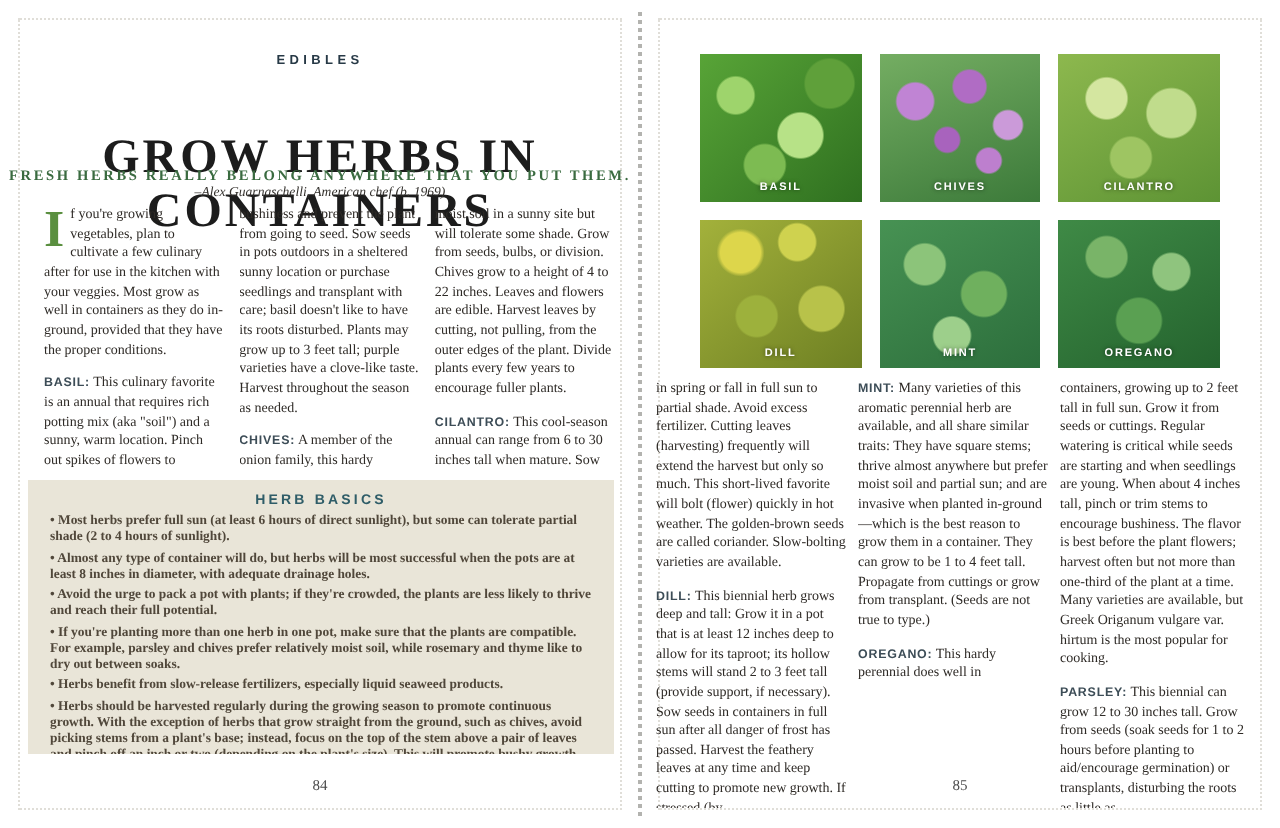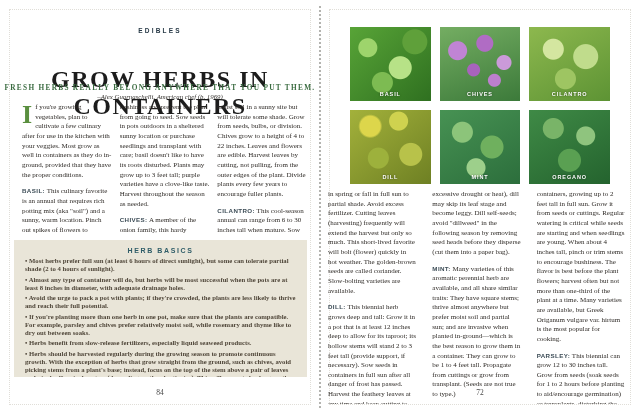--- a/index.html
+++ b/index.html
@@ -18,21 +18,21 @@
   .title{position:absolute;top:50px;left:0;right:0;margin:16px;text-align:center;
          font-size:24px;font-weight:bold;letter-spacing:1.5px;color:#1c1c1c;}
   .subtitle{position:absolute;top:83px;left:0;right:0;text-align:center;
             font-size:7.3px;font-weight:bold;letter-spacing:1.3px;color:#3a6b40;text-transform:uppercase;}
   .attribution{position:absolute;top:93px;left:0;right:0;text-align:center;
                font-size:6.8px;font-style:italic;color:#33302c;}
 
   
   .cols{position:absolute;display:flex;overflow:hidden;}
   .cols-left{top:103px;left:22px;right:13px;height:134px;gap:8px;}
-  .cols-right{top:190px;left:8px;right:15px;height:214px;gap:16px;}
+  .cols-right{top:190px;left:8px;right:15px;height:214px;gap:6px;}
   .col{flex:1 1 0;overflow:hidden;}
   .para{margin:0 0 7px 0;font-size:7px;line-height:1.38;text-align:left;}
   .herb-label{font-family:"Liberation Sans",sans-serif;font-weight:bold;font-size:6.2px;
               letter-spacing:0.4px;color:#3d4d57;}
   .dropcap{float:left;font-size:26px;line-height:21px;font-weight:bold;color:#5a8f3f;
            margin:1px 3px 0 0;}
 
   
   .basics{position:absolute;top:240px;left:14px;right:13px;height:137px;background:#e9e5d8;
           padding:7px 11px;box-sizing:border-box;overflow:hidden;}
@@ -148,27 +148,26 @@
         <span class="photo-label">OREGANO</span>
       </div>
     </div>
 
     <div class="cols cols-right">
       <div class="col">
         <p class="para"><span>in spring or fall in full sun to partial shade. Avoid excess fertilizer. Cutting leaves (harvesting) frequently will extend the harvest but only so much. This short-lived favorite will bolt (flower) quickly in hot weather. The golden-brown seeds are called coriander. Slow-bolting varieties are available.</span></p>
         <p class="para"><span class="herb-label">DILL:</span> <span>This biennial herb grows deep and tall: Grow it in a pot that is at least 12 inches deep to allow for its taproot; its hollow stems will stand 2 to 3 feet tall (provide support, if necessary). Sow seeds in containers in full sun after all danger of frost has passed. Harvest the feathery leaves at any time and keep cutting to promote new growth. If stressed (by</span></p>
       </div>
       <div class="col">
-        <p class="para"><span>excessive drought or heat), dill may skip its leaf stage and become leggy. Dill self-seeds; avoid "dillweed" in the following season by removing seed heads before they disperse (cut them into a paper bag).</span></p>
         <p class="para"><span class="herb-label">MINT:</span> <span>Many varieties of this aromatic perennial herb are available, and all share similar traits: They have square stems; thrive almost anywhere but prefer moist soil and partial sun; and are invasive when planted in-ground—which is the best reason to grow them in a container. They can grow to be 1 to 4 feet tall. Propagate from cuttings or grow from transplant. (Seeds are not true to type.)</span></p>
         <p class="para"><span class="herb-label">OREGANO:</span> <span>This hardy perennial does well in</span></p>
       </div>
       <div class="col">
         <p class="para"><span>containers, growing up to 2 feet tall in full sun. Grow it from seeds or cuttings. Regular watering is critical while seeds are starting and when seedlings are young. When about 4 inches tall, pinch or trim stems to encourage bushiness. The flavor is best before the plant flowers; harvest often but not more than one-third of the plant at a time. Many varieties are available, but Greek Origanum vulgare var. hirtum is the most popular for cooking.</span></p>
         <p class="para"><span class="herb-label">PARSLEY:</span> <span>This biennial can grow 12 to 30 inches tall. Grow from seeds (soak seeds for 1 to 2 hours before planting to aid/encourage germination) or transplants, disturbing the roots as little as</span></p>
       </div>
     </div>
 
-    <div class="pageno">72</div>
+    <div class="pageno">85</div>
   </div>
 
   <div class="gutter"></div>
 </div>
 
 </body></html>

